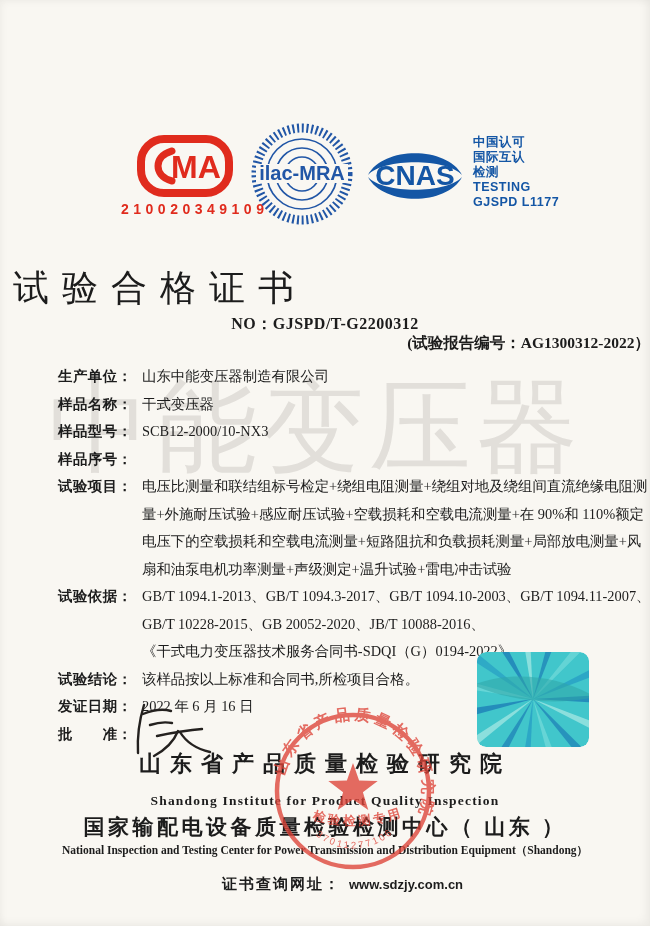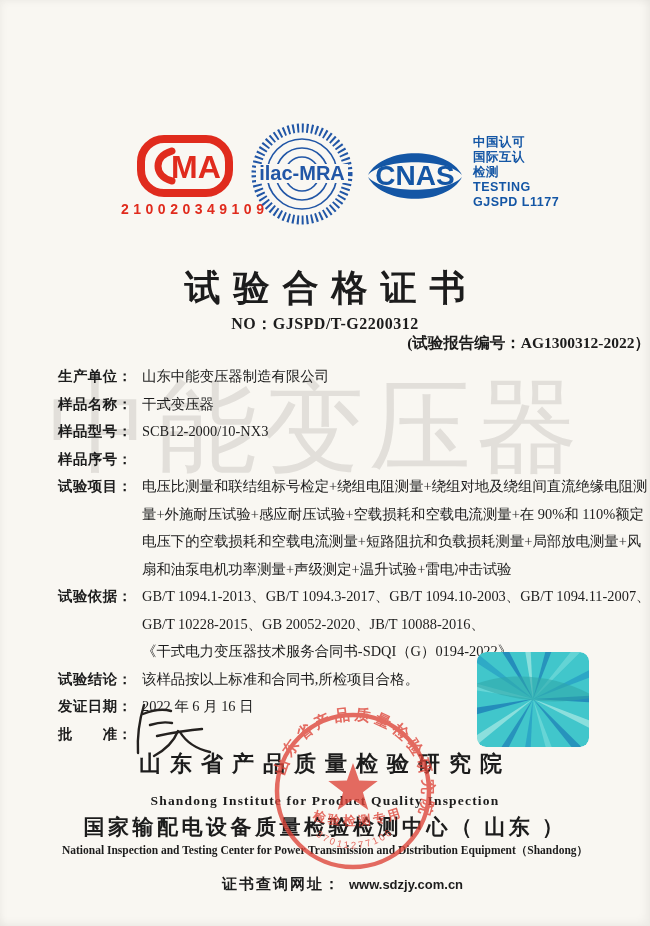--- a/index.html
+++ b/index.html
@@ -18,22 +18,22 @@
   .logo-cma{position:absolute;left:136px;top:134px;}
   .cma-number{position:absolute;left:121px;top:201px;color:#e02b1d;
     font-family:"Liberation Sans","DejaVu Sans",sans-serif;
     font-size:14px;font-weight:bold;letter-spacing:4.5px;}
   .logo-ilac{position:absolute;left:247px;top:119px;}
   .logo-cnas{position:absolute;left:363px;top:140px;}
   .cnas-side{position:absolute;left:473px;top:135px;color:#1456a5;
     font-family:"Liberation Sans","DejaVu Sans",sans-serif;
     font-size:12.5px;font-weight:bold;line-height:15px;letter-spacing:0.5px;}
   
-  .title{position:absolute;top:264px;left:0;width:100%;text-align:center;
-    font-size:36px;font-weight:bold;letter-spacing:13px;text-indent:13px;}
+  .title{position:absolute;top:264px;left:0;width:100%;text-align:left;
+    font-size:36px;font-weight:normal;letter-spacing:13px;text-indent:13px;}
   .cert-no{position:absolute;top:314px;left:0;width:100%;text-align:center;
     font-size:16px;font-weight:bold;letter-spacing:0.5px;}
   .report-no{position:absolute;top:333px;left:0;width:100%;text-align:right;
     font-size:15.5px;font-weight:bold;}
   
   .fields{position:absolute;left:58px;top:363px;width:586px;z-index:1;
     font-size:14.4px;line-height:27.5px;}
   .row{display:flex;}
   .row .lbl{flex:0 0 84px;width:84px;font-weight:bold;letter-spacing:0.5px;}
   .row .val{flex:1;}

